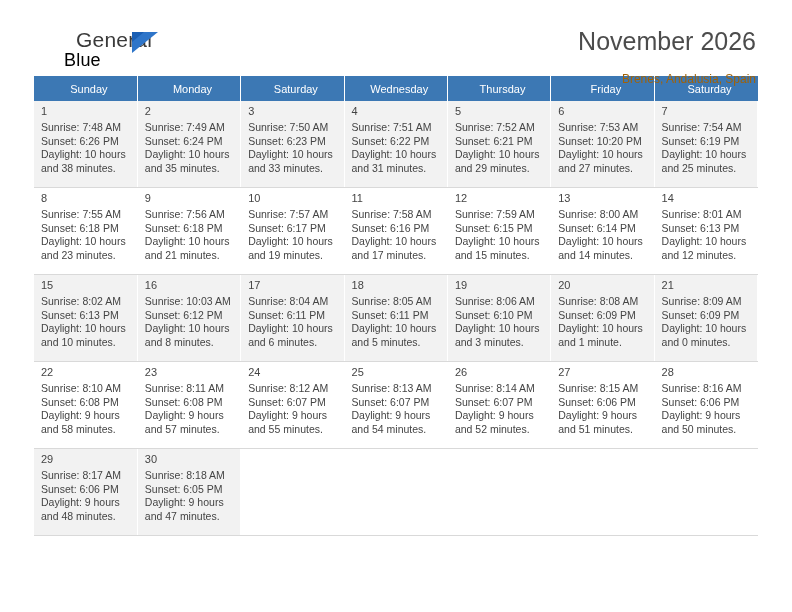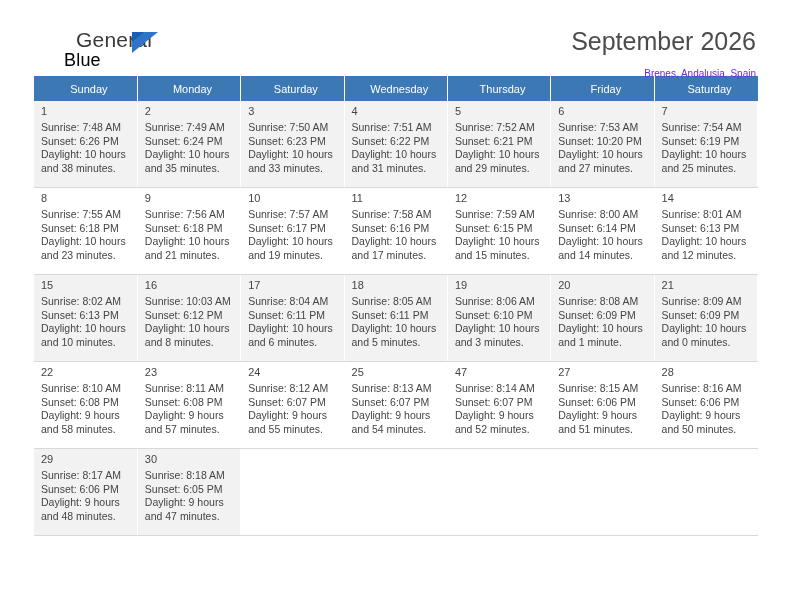--- a/index.html
+++ b/index.html
@@ -72,23 +72,23 @@
     top: 26px;
     text-align: right;
   }
   .cal-title {
     font-size: 25px;
     color: #4c4c4c;
     font-weight: normal;
     line-height: 30px;
   }
   .cal-sub {
-    font-size: 10px;
-    color: #6d28d9;
-    margin-top: 9px;
+    font-size: 12px;
+    color: #a16207;
+    margin-top: 15px;
     line-height: 17px;
   }
   
   table.calendar {
     border-collapse: collapse;
     width: 724px;
     table-layout: fixed;
     margin-top: 2px;
   }
   table.calendar th {
@@ -129,21 +129,21 @@
 <div class="page">
 
   <div class="header">
     <div class="logo">
       <span class="logo-general">General</span>
       <span class="logo-blue">Blue</span>
       <span class="logo-mark"></span>
       <span class="logo-mark2"></span>
     </div>
     <div class="title-block">
-      <div class="cal-title">September 2026</div>
+      <div class="cal-title">November 2026</div>
       <div class="cal-sub">Brenes, Andalusia, Spain</div>
     </div>
   </div>
 
   <table class="calendar">
     <thead>
       <tr>
         <th>Sunday</th>
         <th>Monday</th>
         <th>Saturday</th>
@@ -330,21 +330,21 @@
             <span class="info">and 55 minutes.</span>
           </td>
         <td>
             <span class="daynum">25</span>
             <span class="info">Sunrise: 8:13 AM</span>
             <span class="info">Sunset: 6:07 PM</span>
             <span class="info">Daylight: 9 hours</span>
             <span class="info">and 54 minutes.</span>
           </td>
         <td>
-            <span class="daynum">47</span>
+            <span class="daynum">26</span>
             <span class="info">Sunrise: 8:14 AM</span>
             <span class="info">Sunset: 6:07 PM</span>
             <span class="info">Daylight: 9 hours</span>
             <span class="info">and 52 minutes.</span>
           </td>
         <td>
             <span class="daynum">27</span>
             <span class="info">Sunrise: 8:15 AM</span>
             <span class="info">Sunset: 6:06 PM</span>
             <span class="info">Daylight: 9 hours</span>

